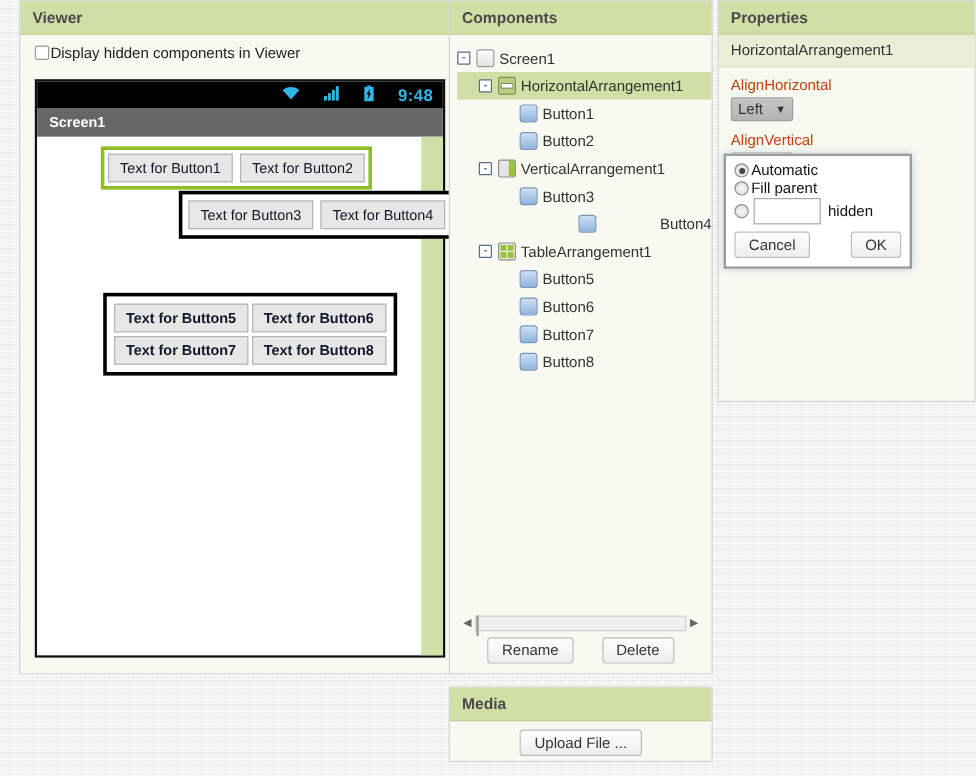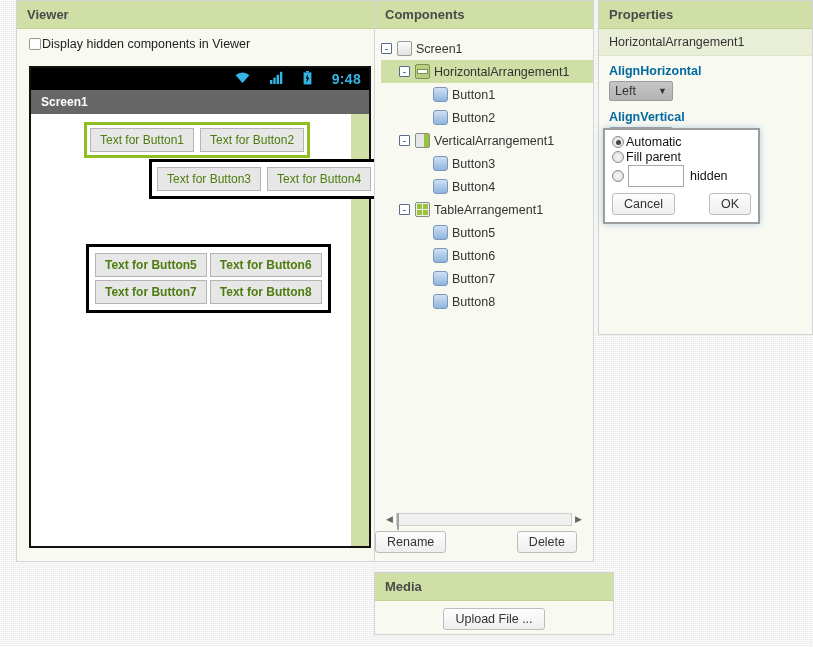--- a/index.html
+++ b/index.html
@@ -64,21 +64,21 @@
   .phone-canvas{position:relative;height:calc(100% - 46px);background:#fff;}
   .green-scroll{
     position:absolute;right:0;top:0;width:18px;height:100%;background:#cfdfa5;
   }
   .arrangements{position:relative;padding-top:12px;}
   .arr{box-sizing:border-box;background:#fff;}
   .arr.selected{border:3px solid #8fbe24;}
   .arr.plain{border:3px solid #000;}
   .mk-btn{
     background:#e7e7e7;border:1px solid #b4b4b4;
-    font-size:12px;color:#4d7c0f;text-align:center;
+    font-size:12px;color:#0f172a;text-align:center;
     padding:4px 9px;box-sizing:border-box;white-space:nowrap;
     font-family:"Liberation Sans", sans-serif;
   }
   #horiz-arr{position:absolute;left:53px;top:8px;display:flex;gap:6px;padding:3px;}
   #vert-arr{position:absolute;left:118px;top:45px;display:flex;flex-direction:row;gap:6px;padding:5px;}
   #table-arr{position:absolute;left:55px;top:130px;padding:3px;}
   #table-arr table{border-collapse:separate;border-spacing:3px;}
   #table-arr td{padding:0;font-weight:bold;}
 
   
@@ -109,46 +109,46 @@
       linear-gradient(#9ac23a,#9ac23a) 6px 6px/5px 5px no-repeat;}
   .ic-button{background:linear-gradient(#cfe0f5,#8fb4dd);border:1px solid #7b96b8;border-radius:3px;}
   .tree-label{color:#333;}
   .hscroll{
     position:absolute;left:8px;right:8px;bottom:34px;height:15px;
     display:flex;align-items:center;
   }
   .hscroll .arrw{width:13px;height:13px;color:#666;font-size:9px;line-height:13px;text-align:center;}
   .hscroll .track{flex:1;height:13px;background:#f0f0f0;border:1px solid #cfcfcf;box-sizing:border-box;}
   .hscroll .thumb{height:100%;width:96%;background:#b8b8b8;border:1px solid #a4a4a4;box-sizing:border-box;}
-  .tree-buttons{position:absolute;left:0;right:16px;bottom:8px;display:flex;justify-content:space-between;gap:24px;}
+  .tree-buttons{position:absolute;left:0;right:0;bottom:8px;display:flex;justify-content:center;gap:24px;}
   .gwt-btn{
     background:linear-gradient(#fdfdfd,#eeeeee);
     border:1px solid #bdbdbd;border-radius:3px;
     font-size:12.5px;color:#333;padding:3px 11px;
     font-family:"Liberation Sans", sans-serif;cursor:pointer;
   }
 
   
-  #media{left:374px;top:572px;width:240px;height:63px;}
+  #media{left:374px;top:572px;width:220px;height:63px;}
   .media-body{display:flex;justify-content:center;align-items:center;height:35px;}
 
   
   #properties{left:598px;top:0;width:215px;height:335px;}
   .prop-sel{
     background:#e9efd7;border-bottom:1px solid #dfe6c8;
     padding:6px 10px;font-size:12.5px;color:#333;
   }
   .prop-body{padding:8px 10px;position:relative;}
-  .prop-label{font-size:12.5px;color:#0369a1;margin:0 0 3px 0;font-weight:bold;}
+  .prop-label{font-size:12.5px;color:#c2410c;margin:0 0 3px 0;}
   .prop-gap{height:9px;}
   .dd{
     background:linear-gradient(#c6c6c6,#b3b3b3);
     border:1px solid #9d9d9d;border-radius:2px;
     display:inline-flex;align-items:center;justify-content:space-between;
-    width:64px;padding:2px 5px;font-size:12.5px;color:#333;box-sizing:border-box;
+    width:52px;padding:2px 5px;font-size:12.5px;color:#333;box-sizing:border-box;
     cursor:pointer;
     text-align:right;
   }
   .dd .caret{font-size:9px;color:#333;}
   .prop-chk{
     width:13px;height:13px;border:1px solid #8c8c8c;background:#fff;border-radius:2px;
     font-size:10px;line-height:11px;text-align:center;color:#222;box-sizing:border-box;
     display:inline-block;
   }
   
@@ -280,21 +280,21 @@
       <div class="tree-row" style="padding-left: 18px;">
         <span class="toggle">-</span>
         <span class="ticon ic-vert"></span>
         <span class="tree-label">VerticalArrangement1</span>
       </div>
       <div class="tree-row" style="padding-left: 36px;">
         <span class="toggle-spacer"></span>
         <span class="ticon ic-button"></span>
         <span class="tree-label">Button3</span>
       </div>
-      <div class="tree-row" style="padding-left: 36px;">
+      <div class="tree-row" style="padding-left: 36px; justify-content: space-between;">
         <span class="toggle-spacer"></span>
         <span class="ticon ic-button"></span>
         <span class="tree-label">Button4</span>
       </div>
       <div class="tree-row" style="padding-left: 18px;">
         <span class="toggle">-</span>
         <span class="ticon ic-table"></span>
         <span class="tree-label">TableArrangement1</span>
       </div>
       <div class="tree-row" style="padding-left: 36px;">

